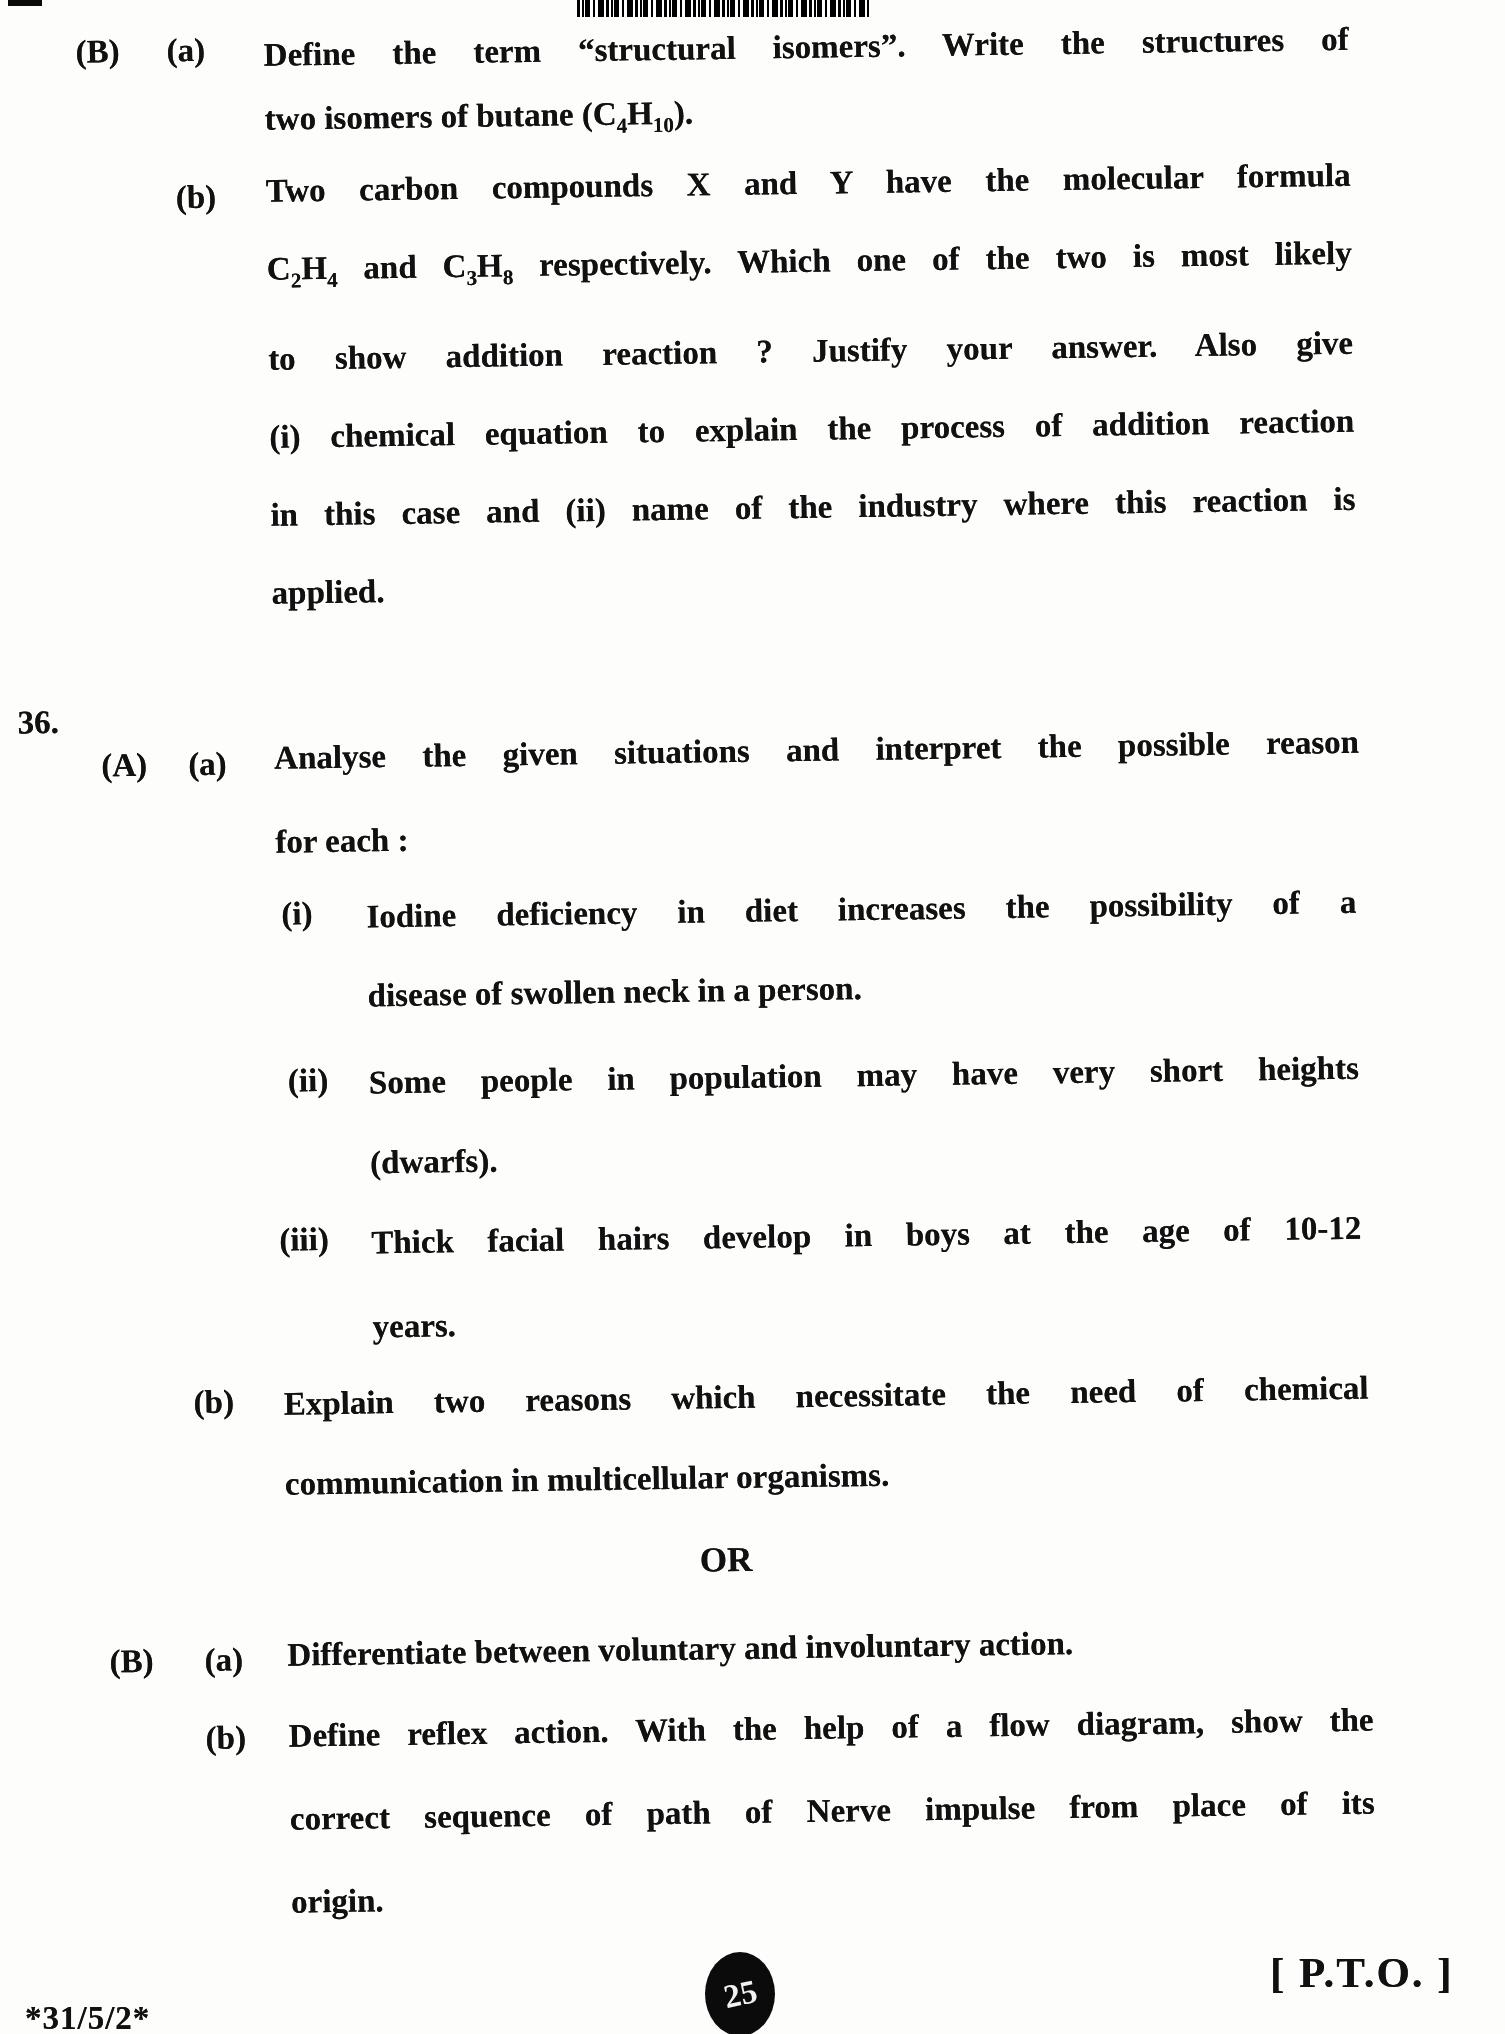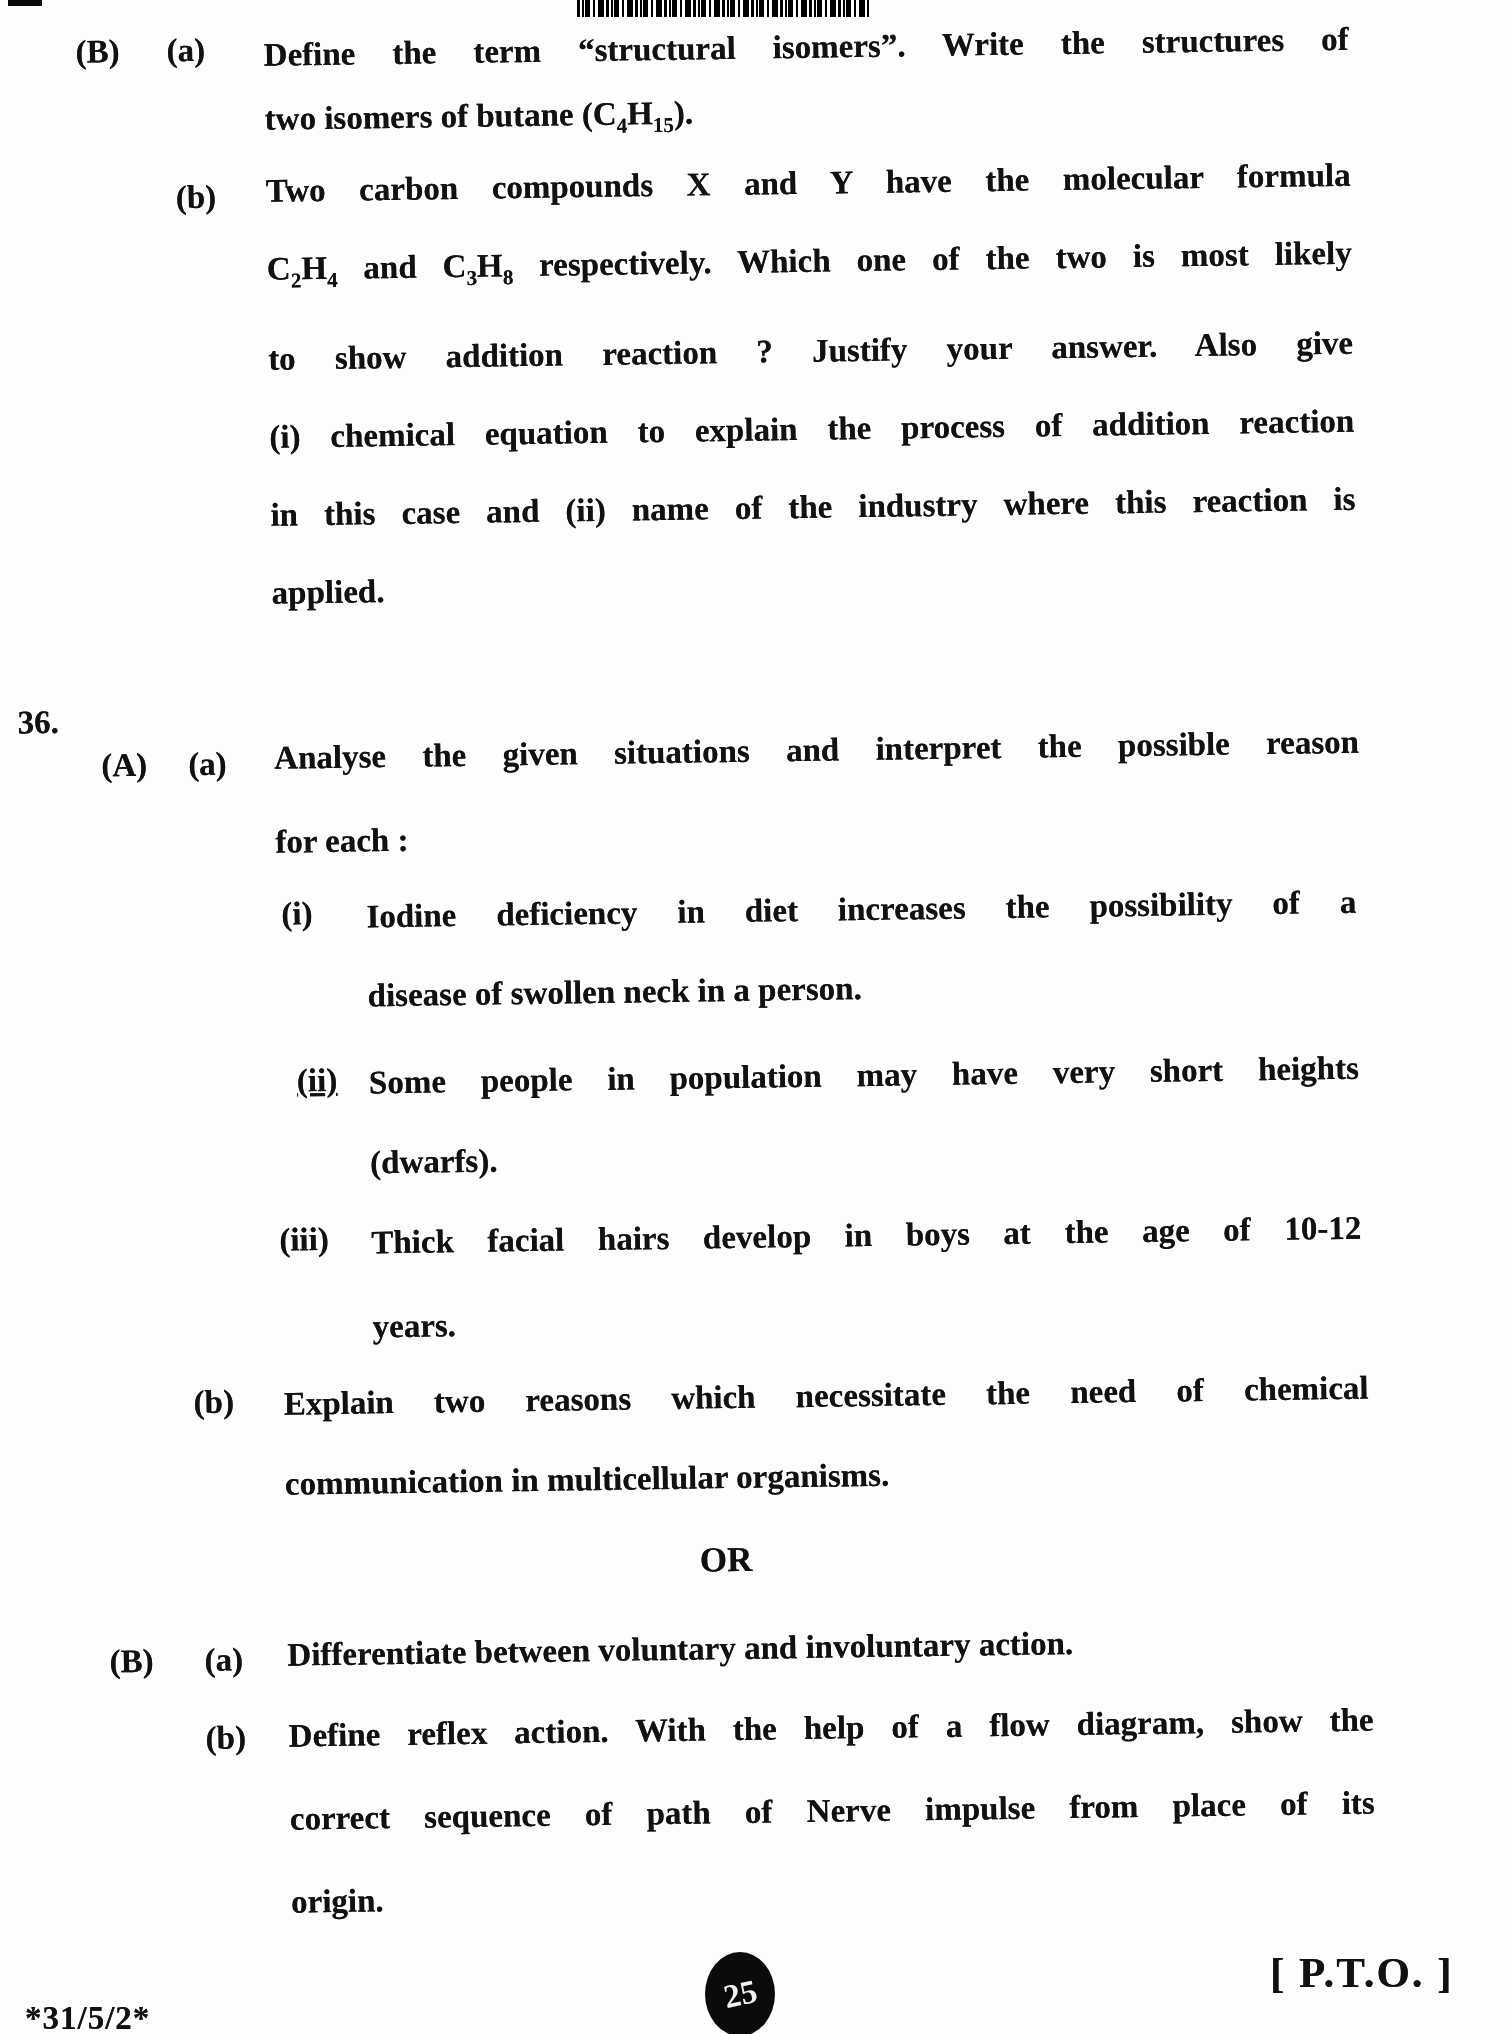--- a/index.html
+++ b/index.html
@@ -46,21 +46,21 @@
 
   <div class="artifact-topleft"></div>
   <div class="barcode"></div>
 
   <div class="content">
 
     <span class="lbl" style="left:90px; top:34px;">(B)</span>
     <span class="lbl" style="left:181px; top:34px;">(a)</span>
     <div class="para" style="left:278px; top:26px; width:1085px; line-height:64px;">
       <div class="line j">Define the term “structural isomers”. Write the structures of</div>
-      <div class="line"><span>two isomers of butane (C</span><span class="sub">4</span><span>H</span><span class="sub">15</span><span>).</span></div>
+      <div class="line"><span>two isomers of butane (C</span><span class="sub">4</span><span>H</span><span class="sub">10</span><span>).</span></div>
     </div>
 
     <span class="lbl" style="left:188px; top:181px;">(b)</span>
     <div class="para" style="left:278px; top:155px; width:1085px; line-height:78px;">
       <div class="line j">Two carbon compounds X and Y have the molecular formula</div>
       <div class="line j"><span>C</span><span class="sub">2</span><span>H</span><span class="sub">4</span><span> and C</span><span class="sub">3</span><span>H</span><span class="sub">8</span><span> respectively. Which one of the two is most likely</span></div>
       <div class="line j">to show addition reaction ? Justify your answer. Also give</div>
       <div class="line j">(i) chemical equation to explain the process of addition reaction</div>
       <div class="line j">in this case and (ii) name of the industry where this reaction is</div>
       <div class="line">applied.</div>
@@ -73,21 +73,21 @@
       <div class="line j">Analyse the given situations and interpret the possible reason</div>
       <div class="line">for each :</div>
     </div>
 
     <span class="lbl" style="left:283px; top:899px;">(i)</span>
     <div class="para" style="left:368px; top:882px; width:990px; line-height:79px;">
       <div class="line j">Iodine deficiency in diet increases the possibility of a</div>
       <div class="line">disease of swollen neck in a person.</div>
     </div>
 
-    <span class="lbl" style="left:296px; top:1066px;text-decoration:underline;">(ii)</span>
+    <span class="lbl" style="left:287px; top:1066px;">(ii)</span>
     <div class="para" style="left:368px; top:1047px; width:990px; line-height:80px;">
       <div class="line j">Some people in population may have very short heights</div>
       <div class="line">(dwarfs).</div>
     </div>
 
     <span class="lbl" style="left:276px; top:1225px;">(iii)</span>
     <div class="para" style="left:368px; top:1205px; width:990px; line-height:84px;">
       <div class="line j">Thick facial hairs develop in boys at the age of 10-12</div>
       <div class="line">years.</div>
     </div>

